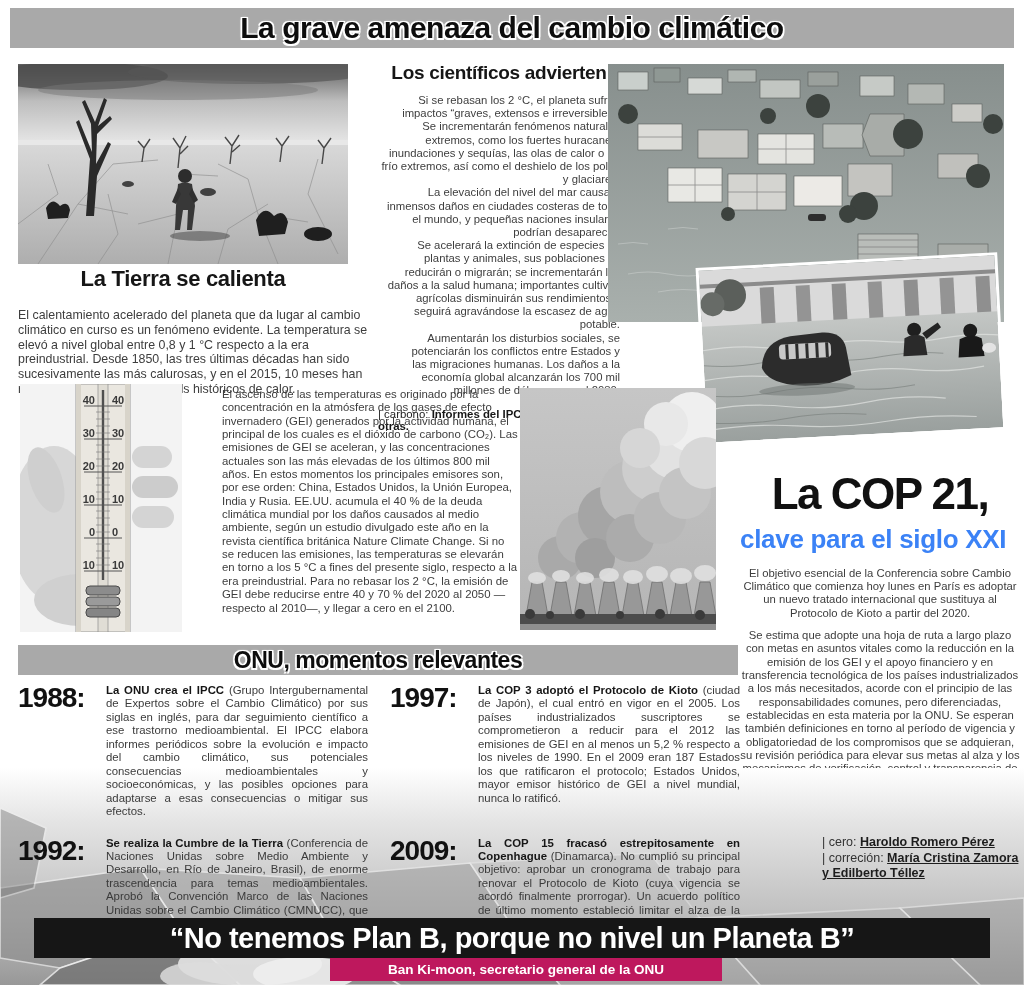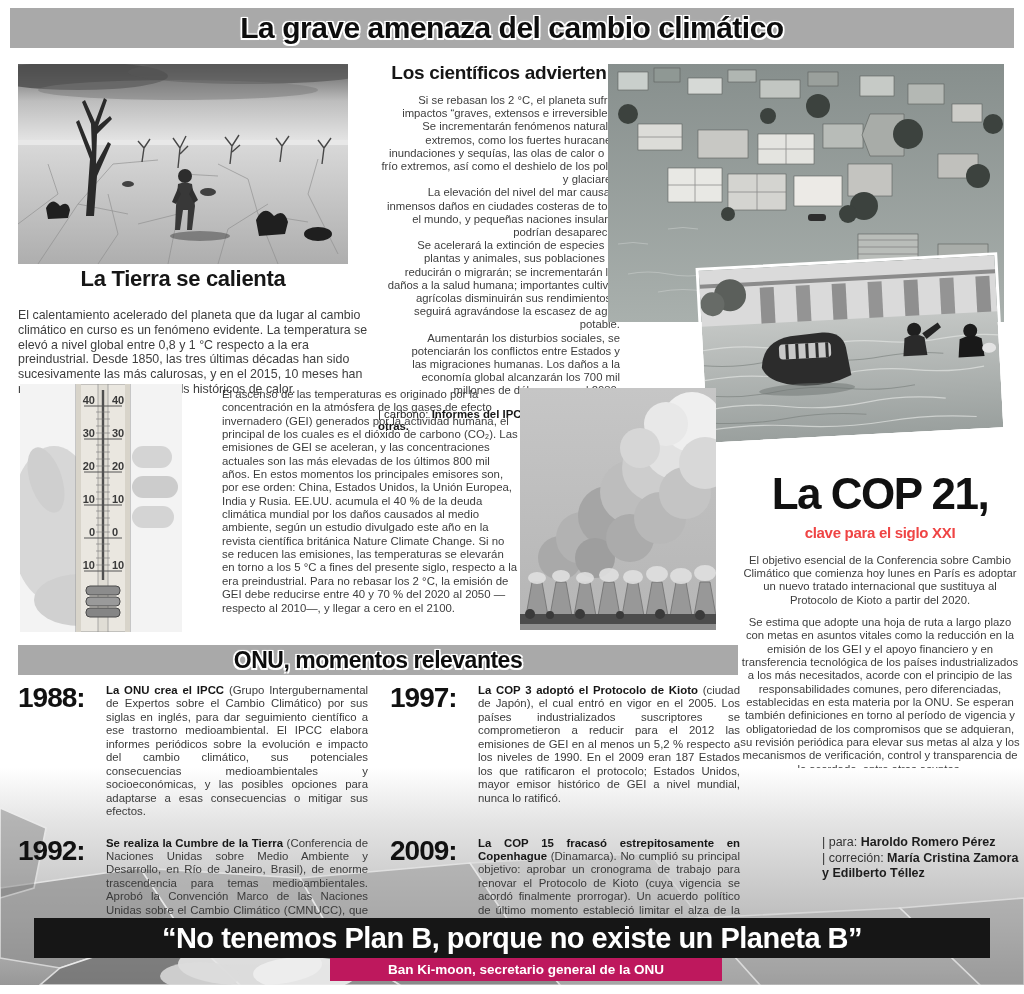--- a/index.html
+++ b/index.html
@@ -29,35 +29,35 @@
   .fuente{margin-top:10px;font-size:11.4px;text-align:left;color:#222;}
   .fuente b{color:#161616;}
 
   
   .gei{position:absolute;left:222px;top:388px;width:296px;}
   .gei h2{margin:0 0 12px 0;font-size:21px;color:#161616;letter-spacing:-0.3px;}
   .gei p{margin:0;font-size:11.4px;line-height:1.17;}
 
   .cop21{position:absolute;left:740px;top:468px;width:280px;}
   .cop21 .t1{font-size:44px;font-weight:bold;color:#111;text-align:center;letter-spacing:-1.5px;margin:0;}
-  .cop21 .t2{font-size:15px;font-weight:bold;color:#ef4444;text-align:center;letter-spacing:-0.3px;margin:4px 0 12px 0;}
+  .cop21 .t2{font-size:26px;font-weight:bold;color:#3b82f6;text-align:left;letter-spacing:-0.3px;margin:4px 0 12px 0;}
   .cop21 p{margin:0 0 9px 0;text-align:center;font-size:11.3px;line-height:1.18;}
 
   
   .timeline{position:absolute;left:18px;top:684px;width:722px;display:grid;
      grid-template-columns:350px 350px;column-gap:22px;row-gap:18px;z-index:2;}
   .tl-item{position:relative;min-height:108px;}
   .tl-year{position:absolute;left:0;top:-2px;width:84px;font-size:28px;font-weight:bold;color:#111;letter-spacing:-1px;}
   .tl-text{margin:0 0 0 88px;font-size:11.4px;line-height:1.18;text-align:justify;color:#3a3a3a;}
   .tl-text b{color:#161616;}
 
   
   .bottom-texture{position:absolute;left:0;top:768px;width:1024px;height:217px;z-index:0;}
   .credits{position:absolute;left:822px;top:835px;width:198px;z-index:2;font-size:12.5px;line-height:1.25;color:#333;}
-  .credits b{color:#1d1d1d;}
+  .credits b{color:#1d1d1d;text-decoration:underline;}
   .quote-bar{position:absolute;left:34px;top:918px;width:956px;height:40px;background:#161616;z-index:3;
      display:flex;align-items:center;justify-content:center;}
   .quote-bar .qtxt{color:#fff;font-size:29px;font-weight:bold;letter-spacing:-0.5px;}
   .quote-attr{position:absolute;left:330px;top:958px;width:392px;height:23px;background:#be185d;z-index:3;
      display:flex;align-items:center;justify-content:center;}
   .quote-attr .atxt{color:#fff;font-size:13.5px;font-weight:bold;}
 </style>
 </head>
 <body>
 
@@ -411,26 +411,26 @@
       <div class="tl-year">1992:</div>
       <p class="tl-text"><b>Se realiza la Cumbre de la Tierra</b><span> (Conferencia de Naciones Unidas sobre Medio Ambiente y Desarrollo, en Río de Janeiro, Brasil), de enorme trascendencia para temas medioambientales. Aprobó la Convención Marco de las Naciones Unidas sobre el Cambio Climático (CMNUCC), que generaría el Protocolo de Kioto y la Conferencia de las Partes de la Convención (COP), que desde 1995 sostiene reuniones anuales.</span></p>
     </div>
     <div class="tl-item">
       <div class="tl-year">2009:</div>
       <p class="tl-text"><b>La COP 15 fracasó estrepitosamente en Copenhague</b><span> (Dinamarca). No cumplió su principal objetivo: aprobar un cronograma de trabajo para renovar el Protocolo de Kioto (cuya vigencia se acordó finalmente prorrogar). Un acuerdo político de último momento estableció limitar el alza de la temperatura global a 2 °C, pero sin precisar los medios para alcanzarlo.</span></p>
     </div>
   </div>
 
   <div class="credits">
-    <span>| para:</span>
+    <span>| cero:</span>
     <b>Haroldo Romero Pérez</b><br>
     <span>| correción:</span>
     <b>María Cristina Zamora y Edilberto Téllez</b>
   </div>
 
   <div class="quote-bar">
-    <span class="qtxt">“No tenemos Plan B, porque no existe un Planeta B”</span>
+    <span class="qtxt">“No tenemos Plan B, porque no nivel un Planeta B”</span>
   </div>
   <div class="quote-attr">
     <span class="atxt">Ban Ki-moon, secretario general de la ONU</span>
   </div>
 
 </div>
 
 </body></html>

